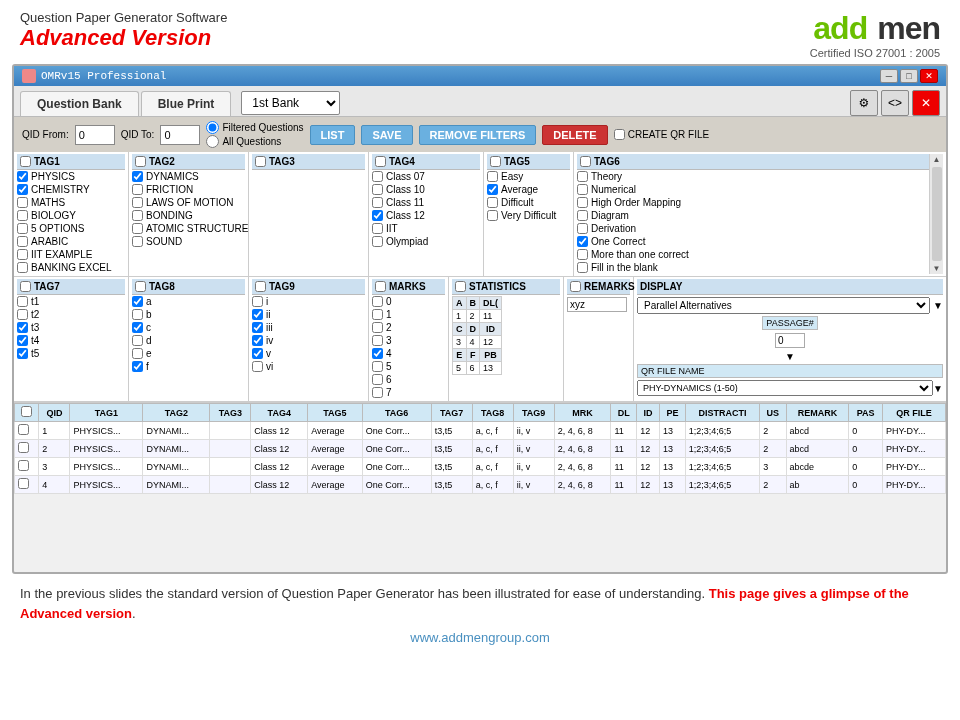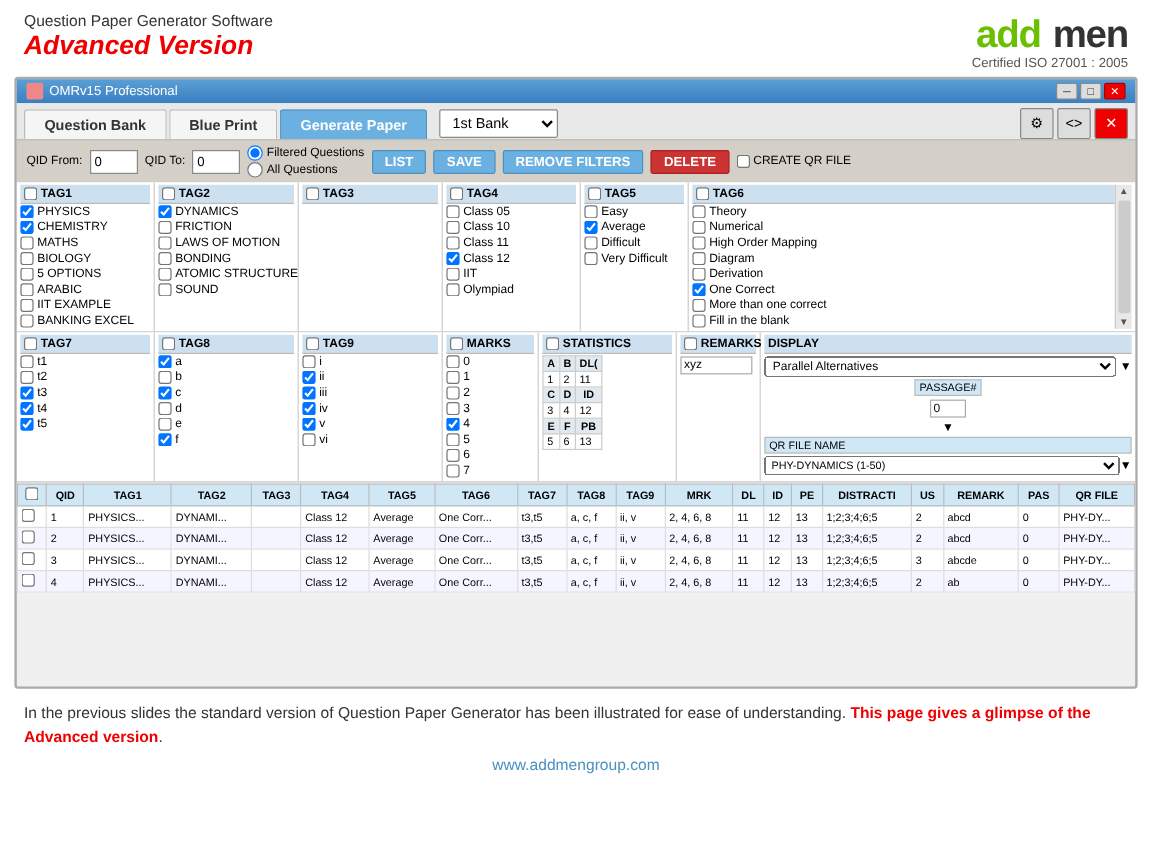--- a/index.html
+++ b/index.html
@@ -11,21 +11,21 @@
     .header-left .title { font-size: 22px; font-weight: bold; color: #e00; font-style: italic; }
     .header-right { text-align: right; }
     .addmen-logo { font-size: 32px; font-weight: bold; color: #6abf00; letter-spacing: -1px; }
     .addmen-logo span { color: #333; }
     .iso-text { font-size: 11px; color: #555; }
 
     
     .app-window { margin: 0 15px; border: 2px solid #aaa; background: #f0f0f0; border-radius: 3px; }
     .app-titlebar { background: linear-gradient(to bottom, #5a9fd4, #3a7fc1); color: #fff; padding: 3px 8px; display: flex; align-items: center; justify-content: space-between; font-size: 11px; }
     .app-titlebar .icon { width: 14px; height: 14px; background: #e88; border-radius: 2px; margin-right: 5px; display: inline-block; }
-    .titlebar-left { display: flex; align-items: center; }
+    .titlebar-left { display: flex; align-items: center; font-family: Liberation Mono, monospace; }
     .titlebar-buttons { display: flex; gap: 2px; }
     .titlebar-btn { width: 18px; height: 14px; border: 1px solid #888; border-radius: 2px; font-size: 9px; display: flex; align-items: center; justify-content: center; cursor: pointer; background: #ddd; color: #333; }
     .titlebar-btn.close { background: #e00; color: #fff; border-color: #a00; }
 
     
     .tabs-row { display: flex; align-items: center; padding: 4px 6px 0 6px; background: #e8e8e8; gap: 2px; }
     .tab { padding: 5px 16px; border: 1px solid #bbb; border-bottom: none; border-radius: 3px 3px 0 0; cursor: pointer; font-size: 12px; font-weight: bold; background: #f5f5f5; color: #333; }
     .tab.active { background: #6ab0e0; color: #fff; border-color: #5590c0; }
     .bank-select-wrap { margin-left: 8px; display: flex; align-items: center; gap: 4px; }
     .bank-select { padding: 3px 20px 3px 6px; border: 1px solid #888; border-radius: 2px; font-size: 12px; background: #fff; }
@@ -92,21 +92,20 @@
       <div class="titlebar-buttons">
         <div class="titlebar-btn">─</div>
         <div class="titlebar-btn">□</div>
         <div class="titlebar-btn close">✕</div>
       </div>
     </div>
 
     <div class="tabs-row">
       <div class="tab">Question Bank</div>
       <div class="tab">Blue Print</div>
-      <div class="tab active">Generate Paper</div>
       <div class="bank-select-wrap">
         <select class="bank-select">
           <option>1st Bank</option>
           <option>2nd Bank</option>
         </select>
       </div>
       <div class="tab-icons">
         <div class="tab-icon-btn">⚙</div>
         <div class="tab-icon-btn">&lt;&gt;</div>
         <div class="tab-icon-btn red">✕</div>
@@ -217,21 +216,21 @@
         </div>
       </div>
 
       <div style="width:115px; border-right:1px solid #ccc; padding:2px 3px;">
         <div class="blue-header">
           <input type="checkbox" style="">
             <span>TAG4</span>
         </div>
         <div class="tag-item">
             <input type="checkbox" style="">
-            <span>Class 05</span>
+            <span>Class 07</span>
           </div>
         <div class="tag-item">
             <input type="checkbox" style="">
             <span>Class 10</span>
           </div>
         <div class="tag-item">
             <input type="checkbox" style="">
             <span>Class 11</span>
           </div>
         <div class="tag-item">

